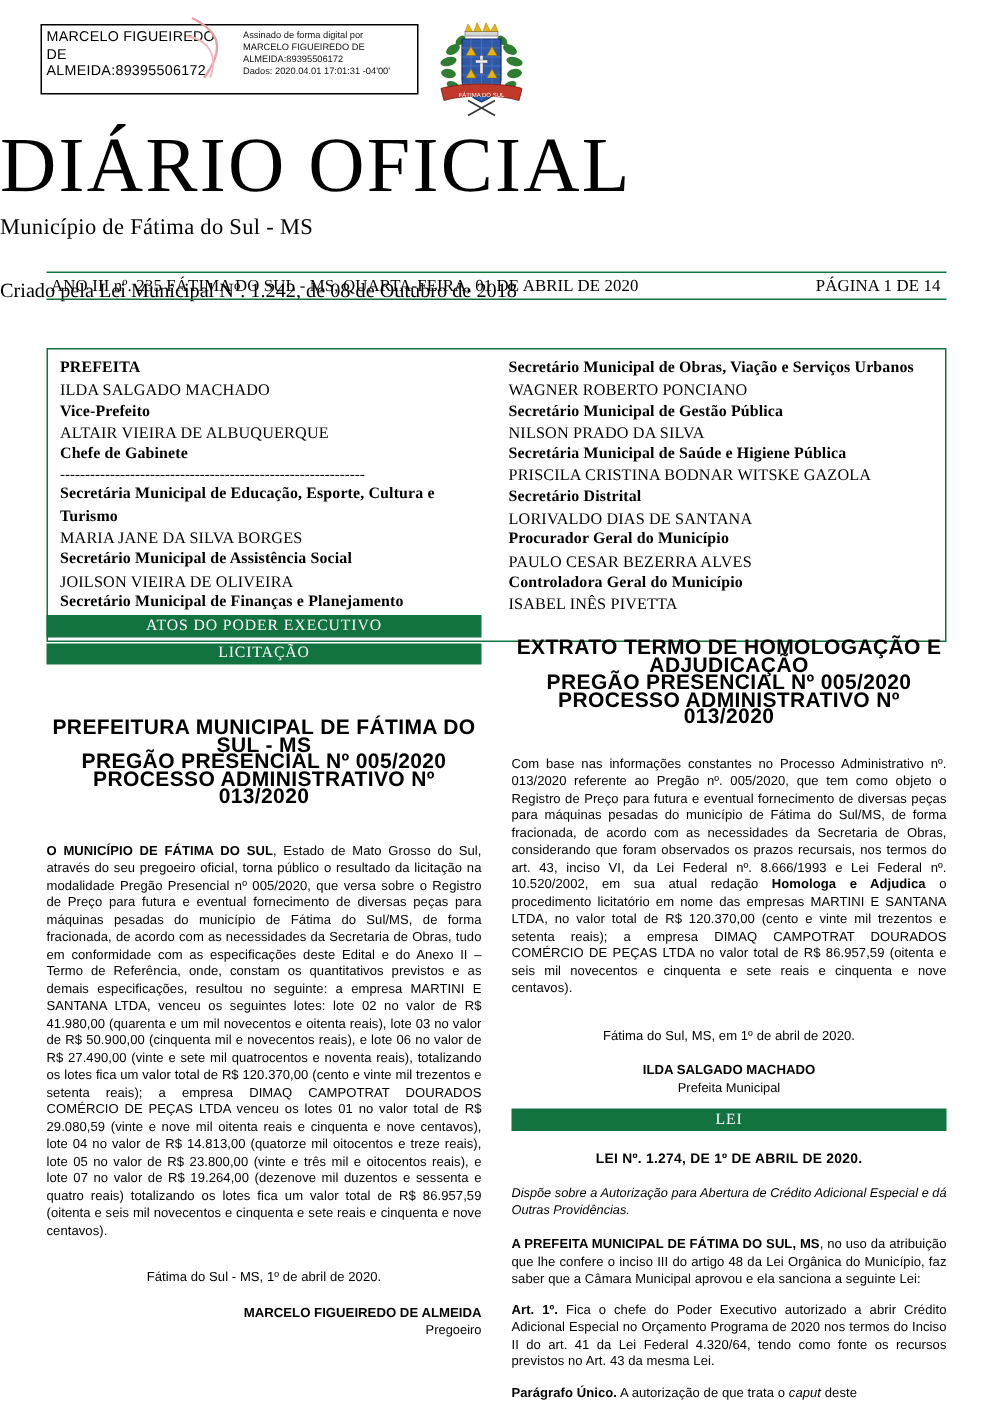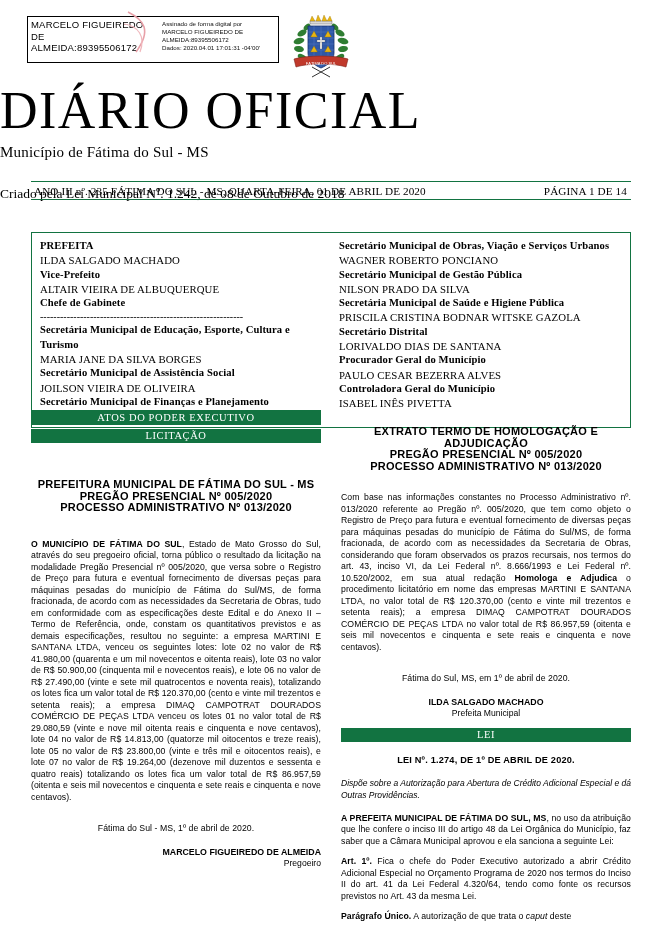--- a/index.html
+++ b/index.html
@@ -60,21 +60,21 @@
               font-family:"Liberation Serif", serif; font-size:10.5px;
               letter-spacing:0.6px; padding:1.5px 0 2px 0; }
 
   
   .cols { position:absolute; left:31px; top:410px; width:600px; height:520px; }
   .col { position:absolute; top:0; width:290px; }
   .col.left { left:0; }
   .col.right { left:310px; }
 
   .ctr-head { font-family:"Liberation Sans", sans-serif; font-weight:bold;
-              font-size:11px; line-height:11.6px; text-align:center;
+              font-size:14px; line-height:11.6px; text-align:center;
               letter-spacing:0.25px; }
   .para { font-family:"Liberation Sans", sans-serif; font-size:8.7px;
           line-height:11.5px; text-align:justify; letter-spacing:0.05px;
           margin-top:9px; }
   .para.tight { margin-top:0; }
   .para b { font-weight:bold; }
   .para i { font-style:italic; }
   .center-align { text-align:center; }
   .sign-name { font-family:"Liberation Sans", sans-serif; font-size:8.8px;
                line-height:11.5px; font-weight:bold; text-align:right; }

